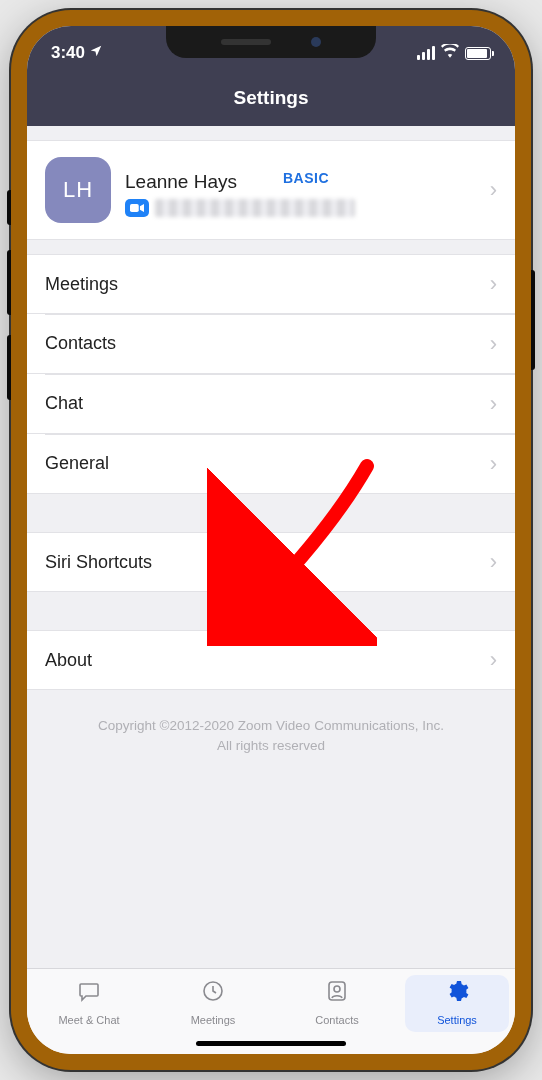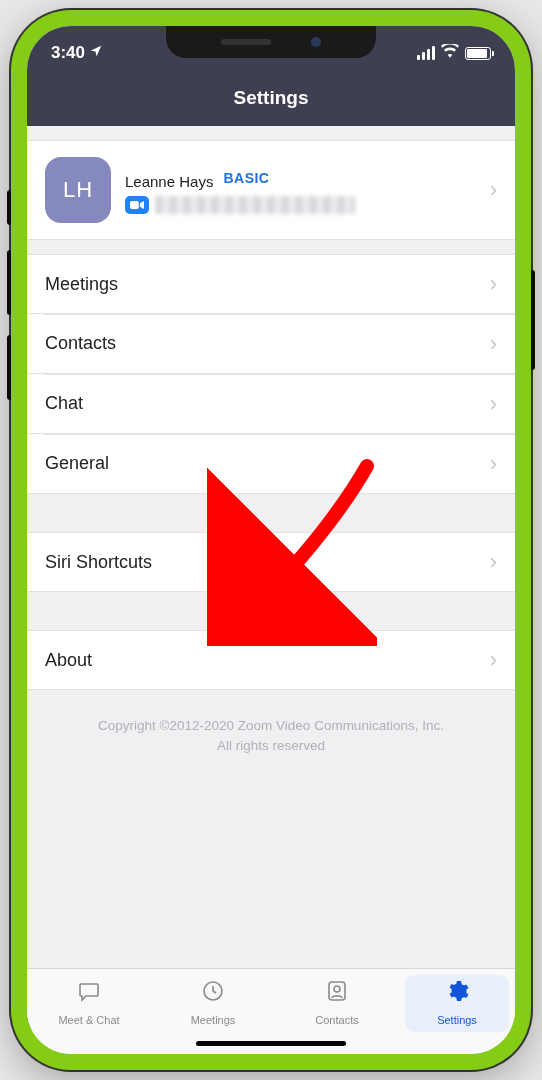--- a/index.html
+++ b/index.html
@@ -1,21 +1,21 @@
 <!DOCTYPE html>
 <html><head>
   <meta charset="utf-8">
   <style>
     * { margin: 0; padding: 0; box-sizing: border-box; font-family: -apple-system, BlinkMacSystemFont, "Segoe UI", Helvetica, Arial, sans-serif; }
     body { background: #e8e8e8; display: flex; justify-content: center; align-items: center; min-height: 1080px; }
     
     .phone-frame {
       width: 520px;
       height: 1060px;
-      background: #84cc16;
+      background: #a16207;
       border-radius: 60px;
       padding: 16px;
       position: relative;
       box-shadow: 0 0 0 2px #333, 0 10px 40px rgba(0,0,0,0.3);
     }
     
     .phone-frame::before,
     .phone-frame::after {
       content: "";
       position: absolute;
@@ -139,22 +139,22 @@
       color:#fff;
       font-size: 22px;
       font-weight:400;
       display:flex;
       align-items:center;
       justify-content:center;
       letter-spacing: 1px;
     }
     .profile-info { margin-left: 14px; flex:1; }
     .profile-name-line { display:flex; align-items:center; gap:10px; }
-    .profile-name { font-size: 15px; color:#222;margin-top:7px; }
-    .badge-basic { color:#1f70e0; font-size:14px; font-weight:700; letter-spacing:0.5px; }
+    .profile-name { font-size: 19px; color:#222;margin-top:7px; }
+    .badge-basic { color:#1f70e0; font-size:14px; font-weight:700; letter-spacing:0.5px;margin-left:36px; }
     .profile-sub { margin-top:6px; display:flex; align-items:center; gap:6px; }
     .zoom-icon-sm {
       width: 24px; height:18px; background:#1f82f7; border-radius:5px;
       display:flex; align-items:center; justify-content:center;
     }
     .zoom-icon-sm svg { width:14px; height:10px; }
     .blurred {
       width: 200px; height: 18px;
       background: repeating-linear-gradient(90deg, #d8d8dc 0 8px, #eeeef2 8px 14px);
       filter: blur(2px);

